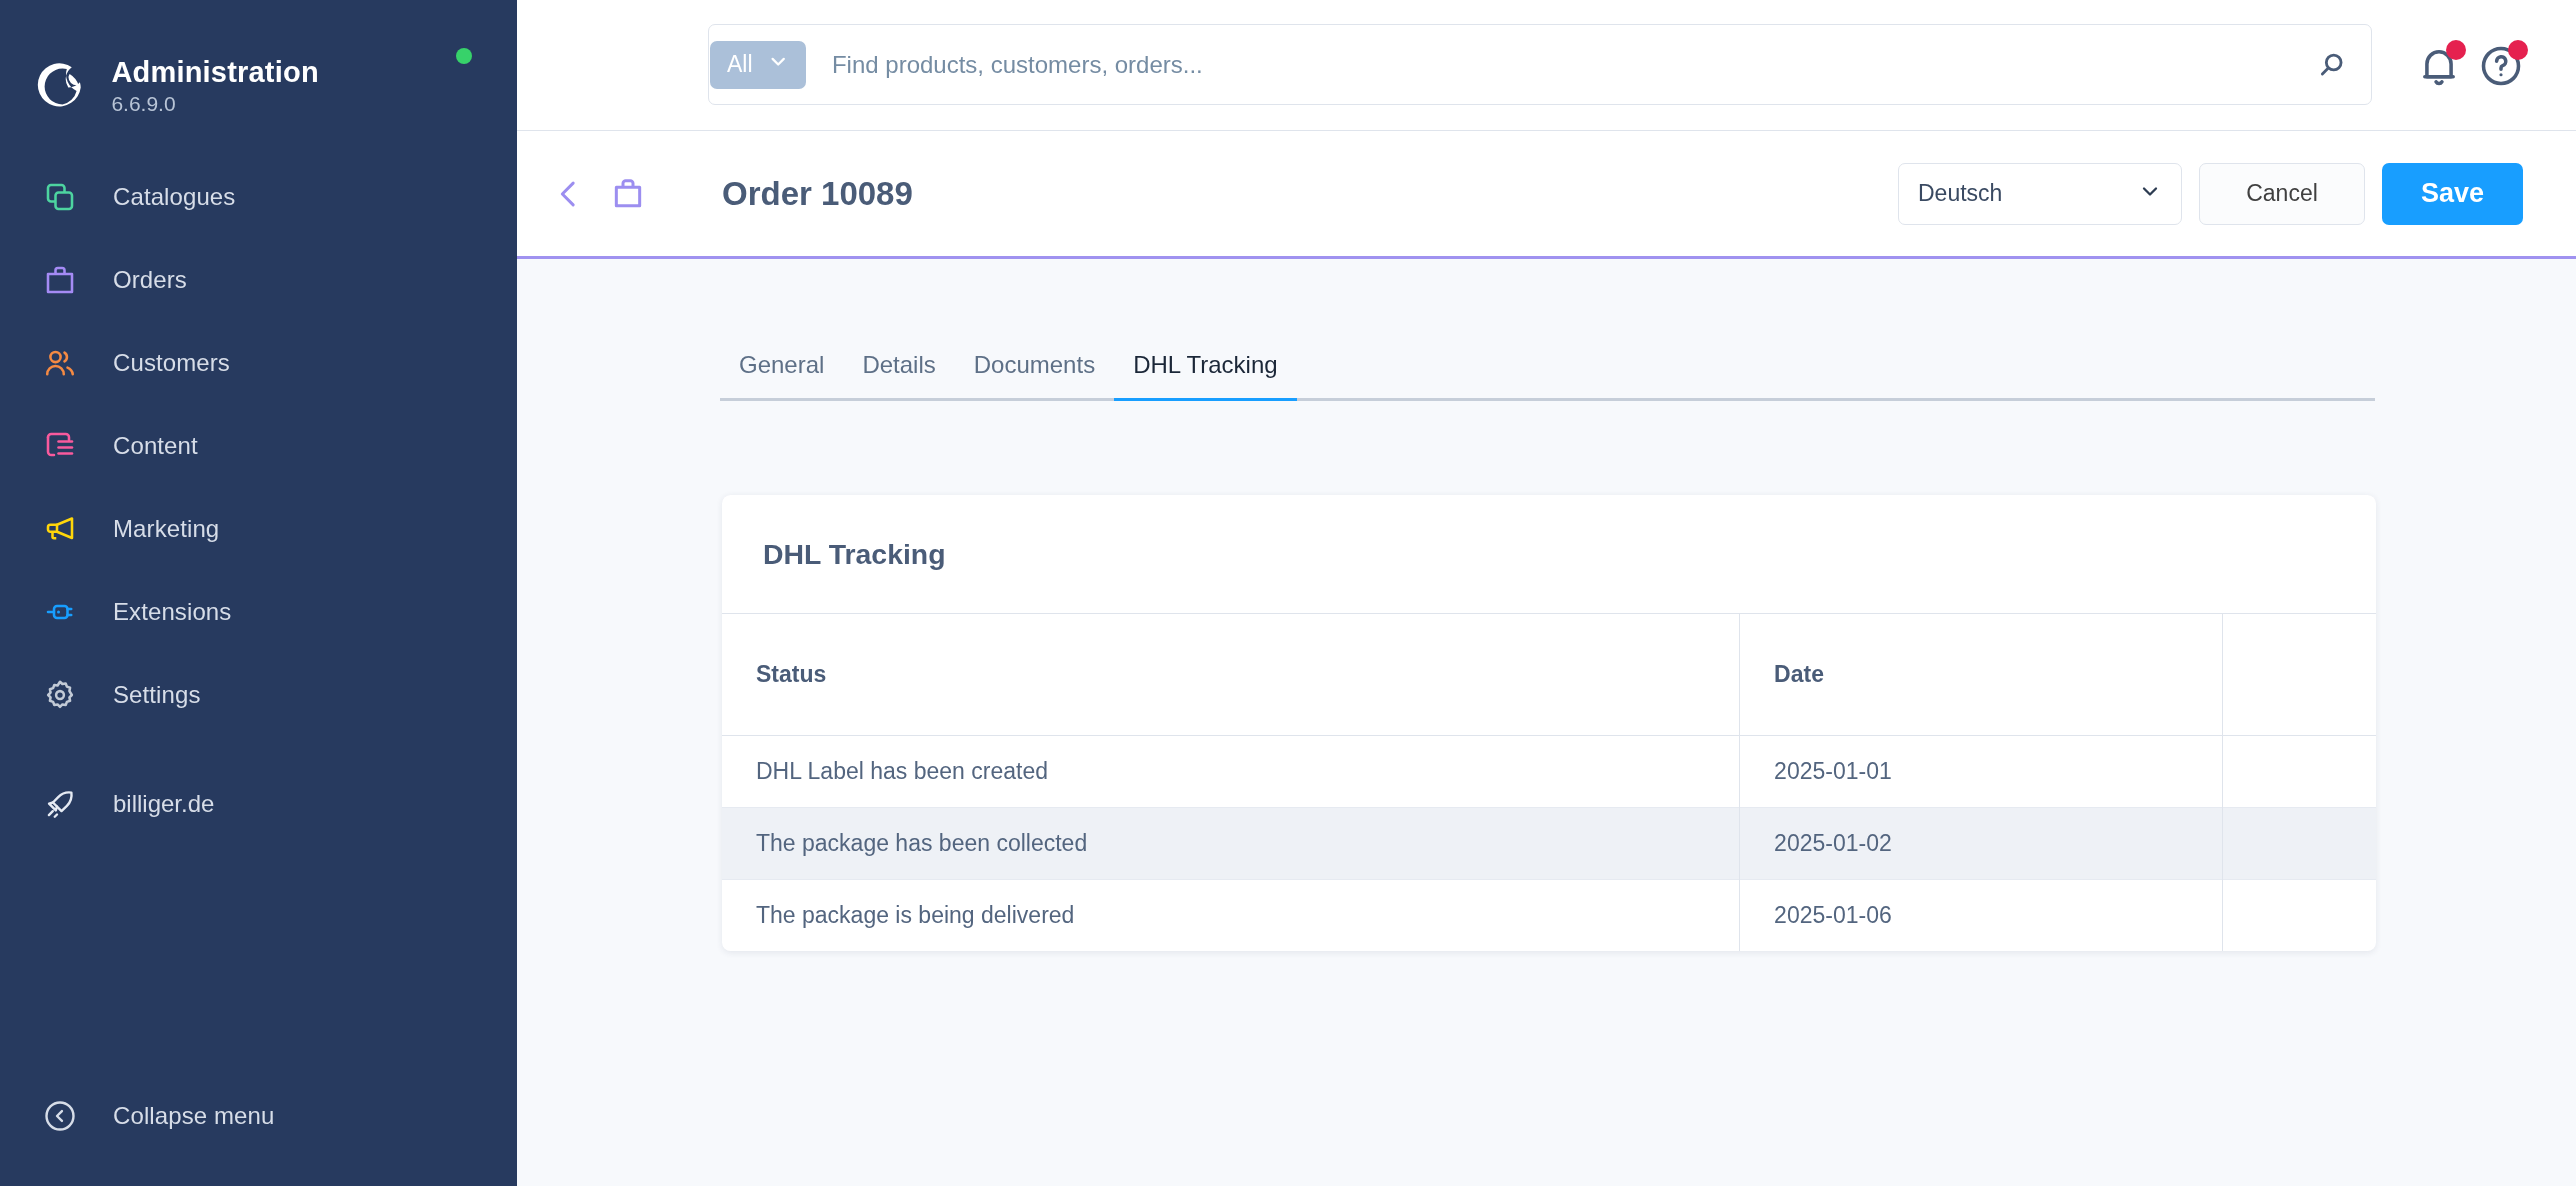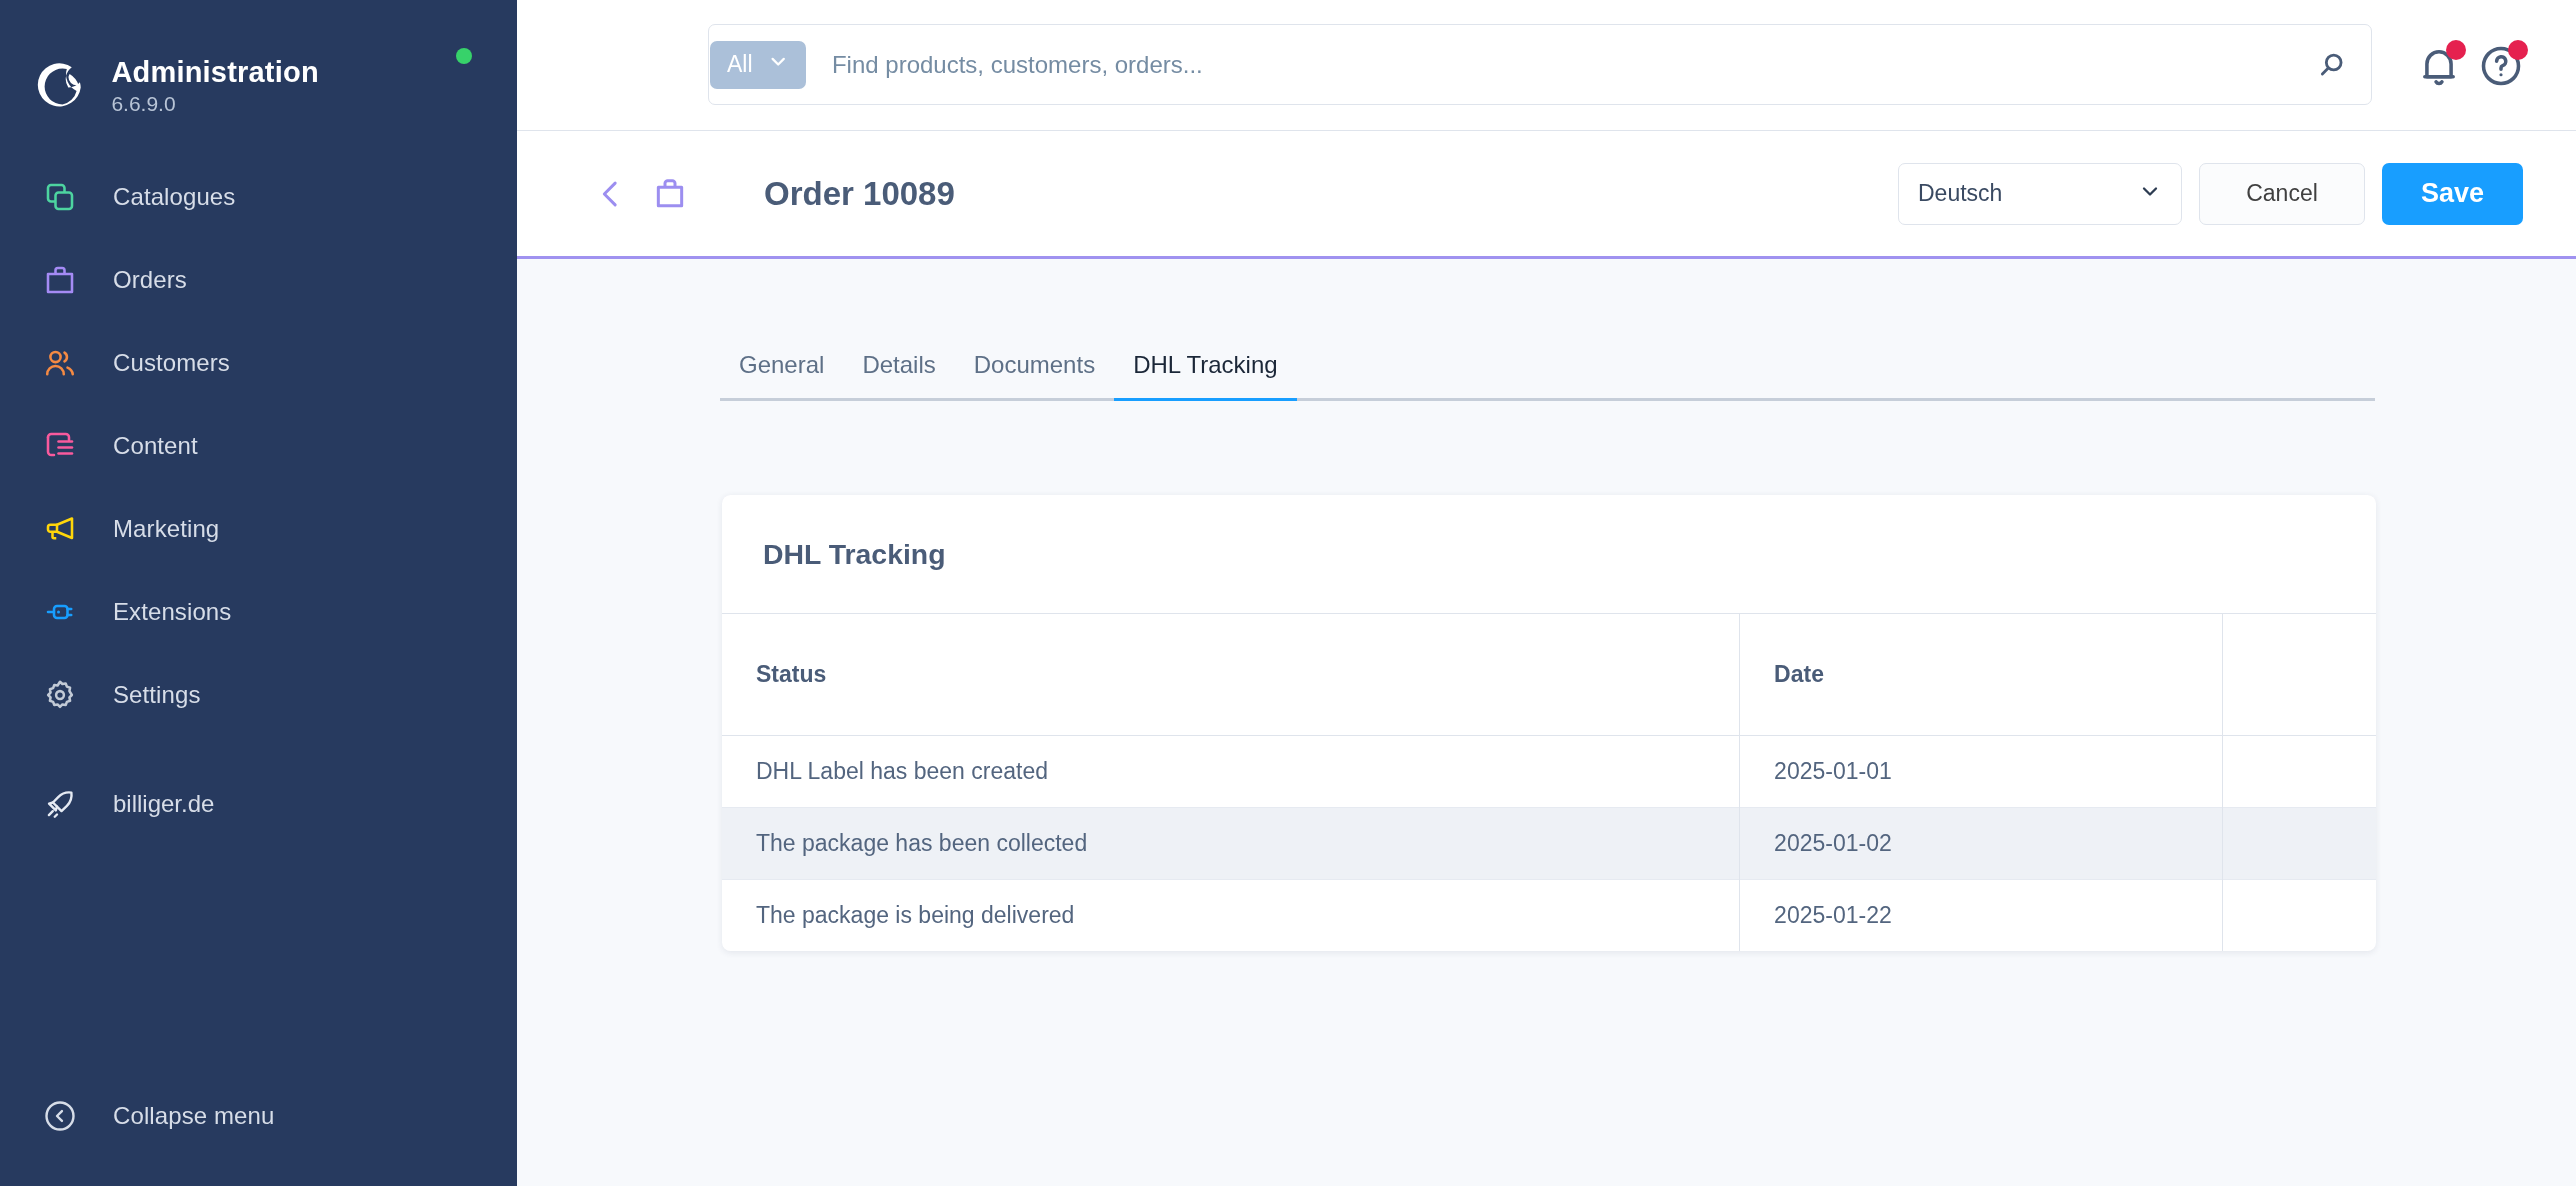--- a/index.html
+++ b/index.html
@@ -121,21 +121,21 @@
     border-radius: 50%; background: #e5214f;
     right: -1.7px; top: -0.9px;
   }
 
   
   #page-header {
     position: absolute; left: 517px; top: 131px;
     width: 2059px; height: 128px;
     background: #fff;
     border-bottom: 3.4px solid #a092f0;
-    display: flex; align-items: center; padding-left: 42px;
+    display: flex; align-items: center;
   }
   #back-button { margin-left: 32px; width: 40px; height: 40px; cursor: pointer; }
   #order-icon { margin-left: 19px; width: 40px; height: 40px; }
   #page-title {
     margin-left: 74px;
     font-size: 33px; font-weight: bold; color: #4a5c78;
   }
   #header-actions {
     margin-left: auto; margin-right: 53px;
     display: flex; align-items: center; gap: 17px;
@@ -445,20 +445,20 @@
           <td class="col-date">2025-01-01</td>
           <td class="col-action"></td>
         </tr>
         <tr class="hovered">
           <td class="col-status">The package has been collected</td>
           <td class="col-date">2025-01-02</td>
           <td class="col-action"></td>
         </tr>
         <tr>
           <td class="col-status">The package is being delivered</td>
-          <td class="col-date">2025-01-22</td>
+          <td class="col-date">2025-01-06</td>
           <td class="col-action"></td>
         </tr>
       </tbody>
     </table>
   </div>
 </div>
 
 
 </body></html>

